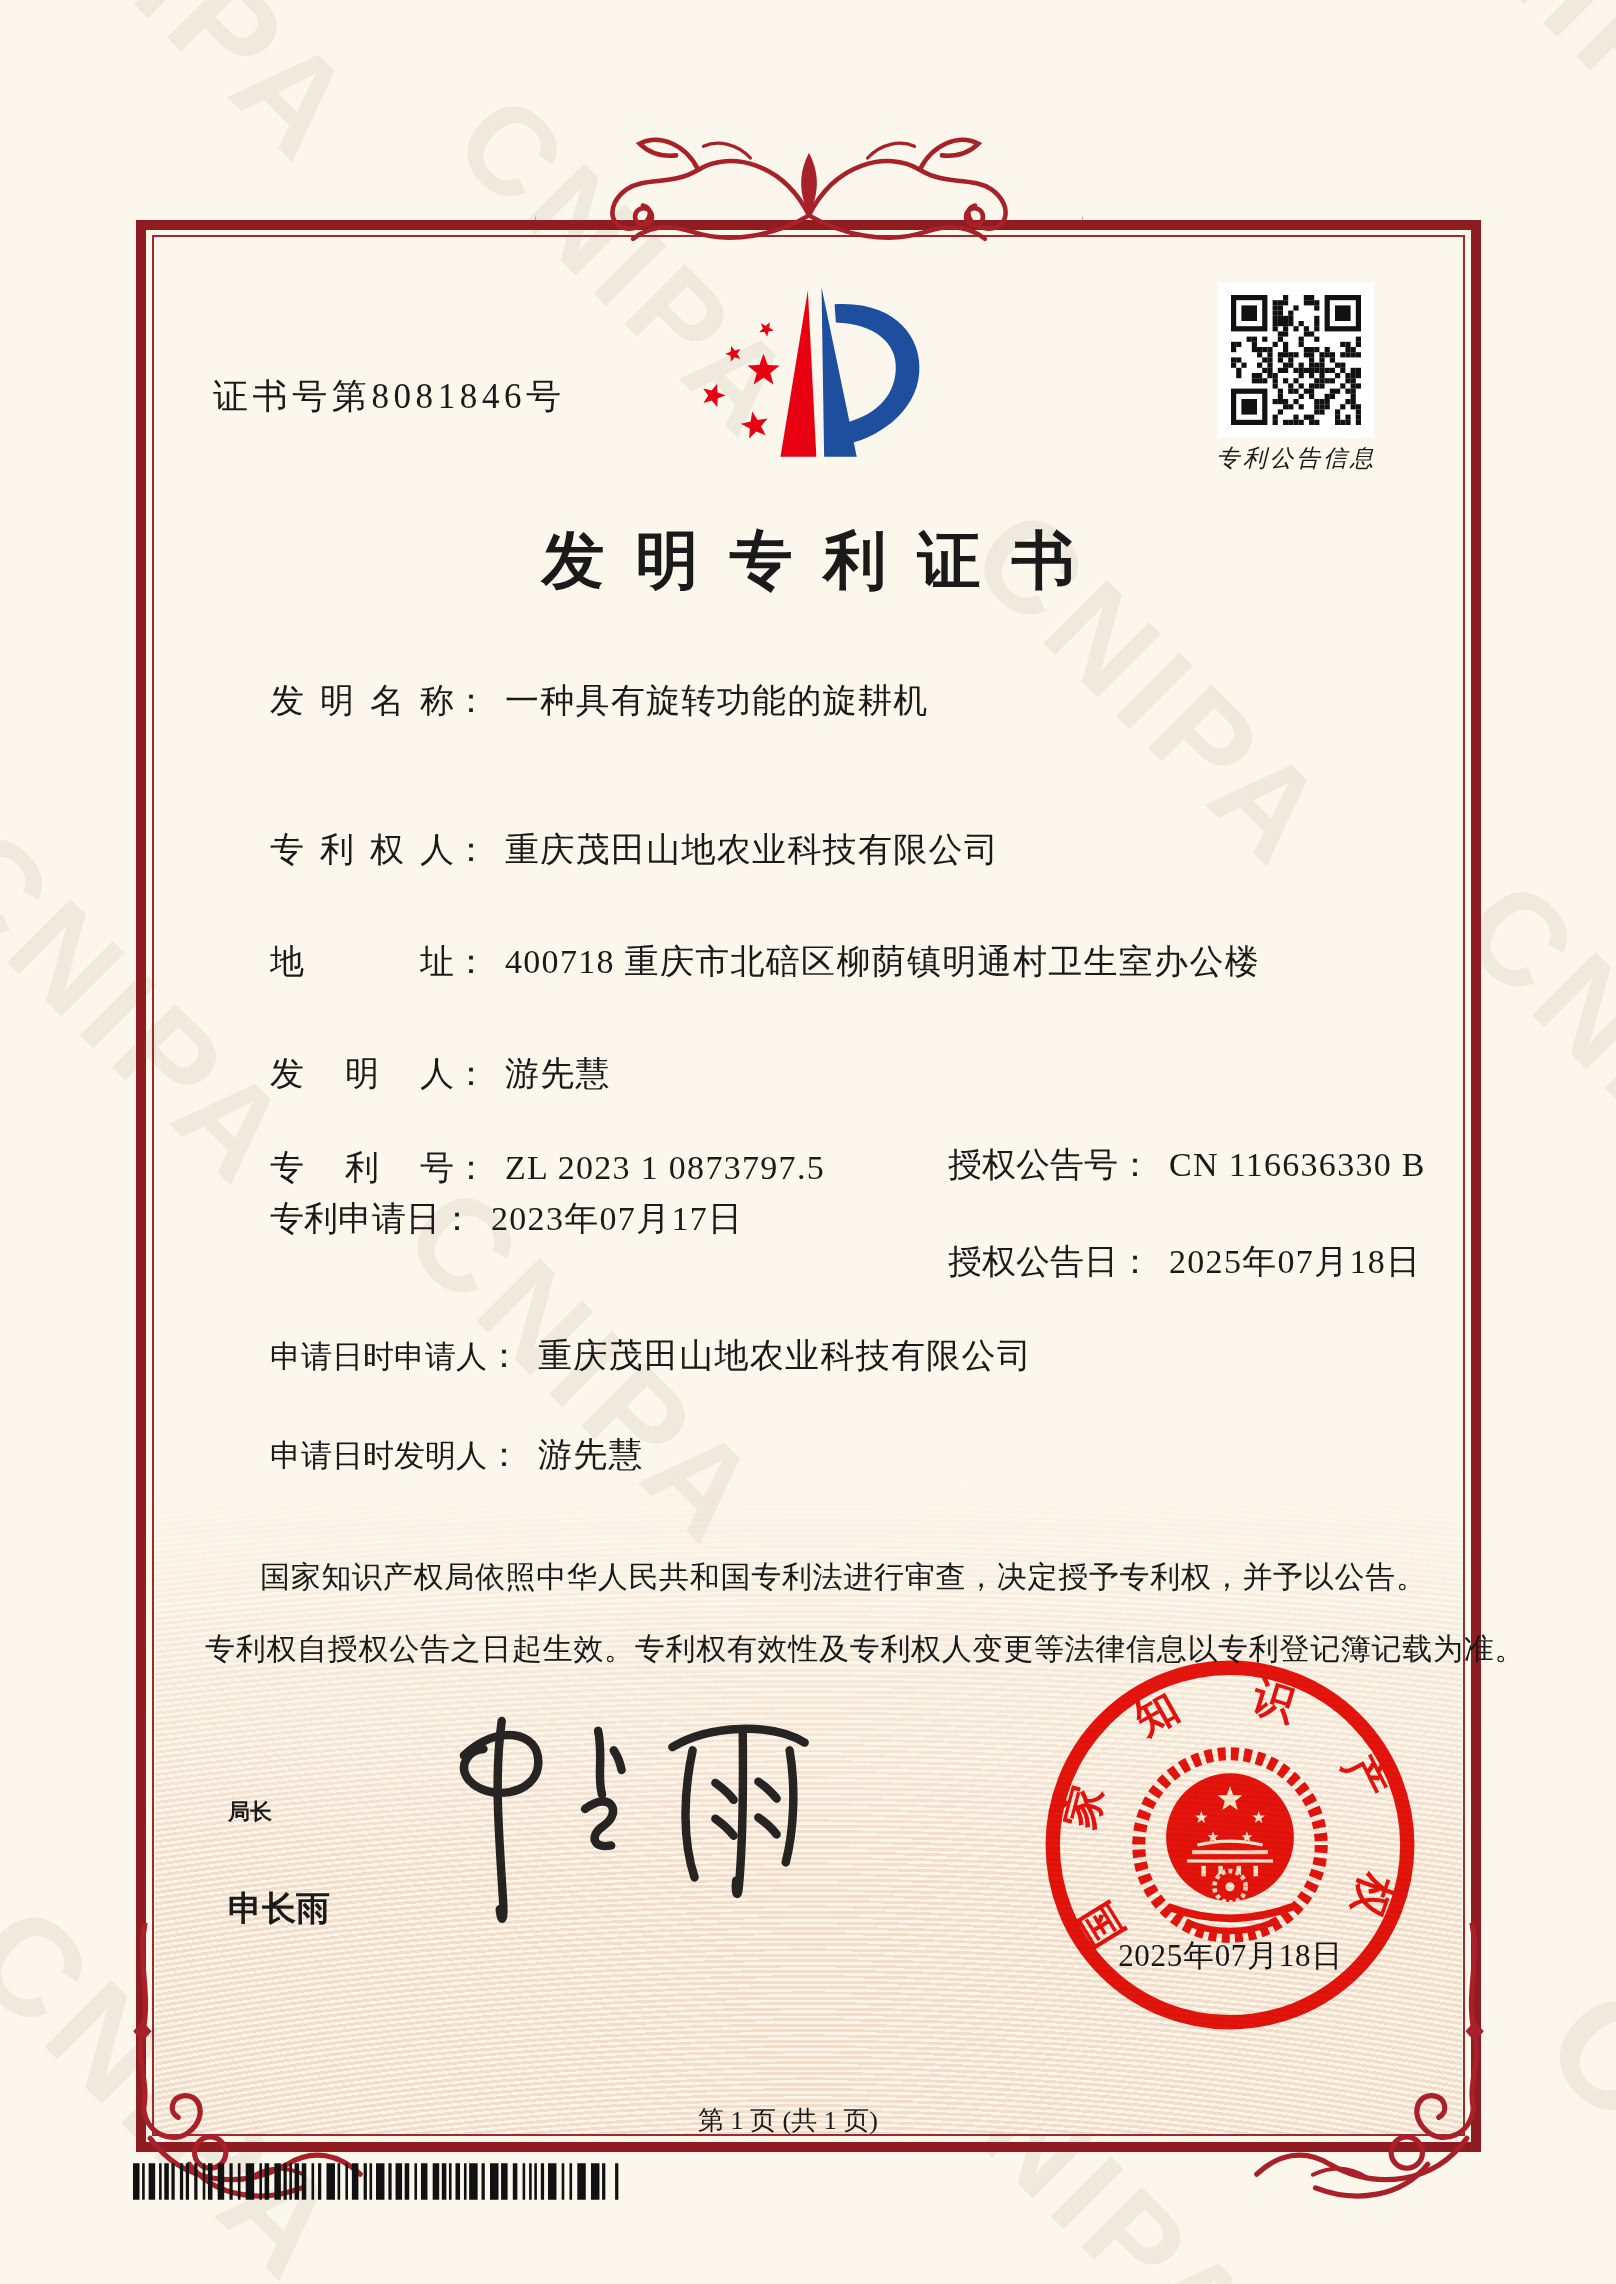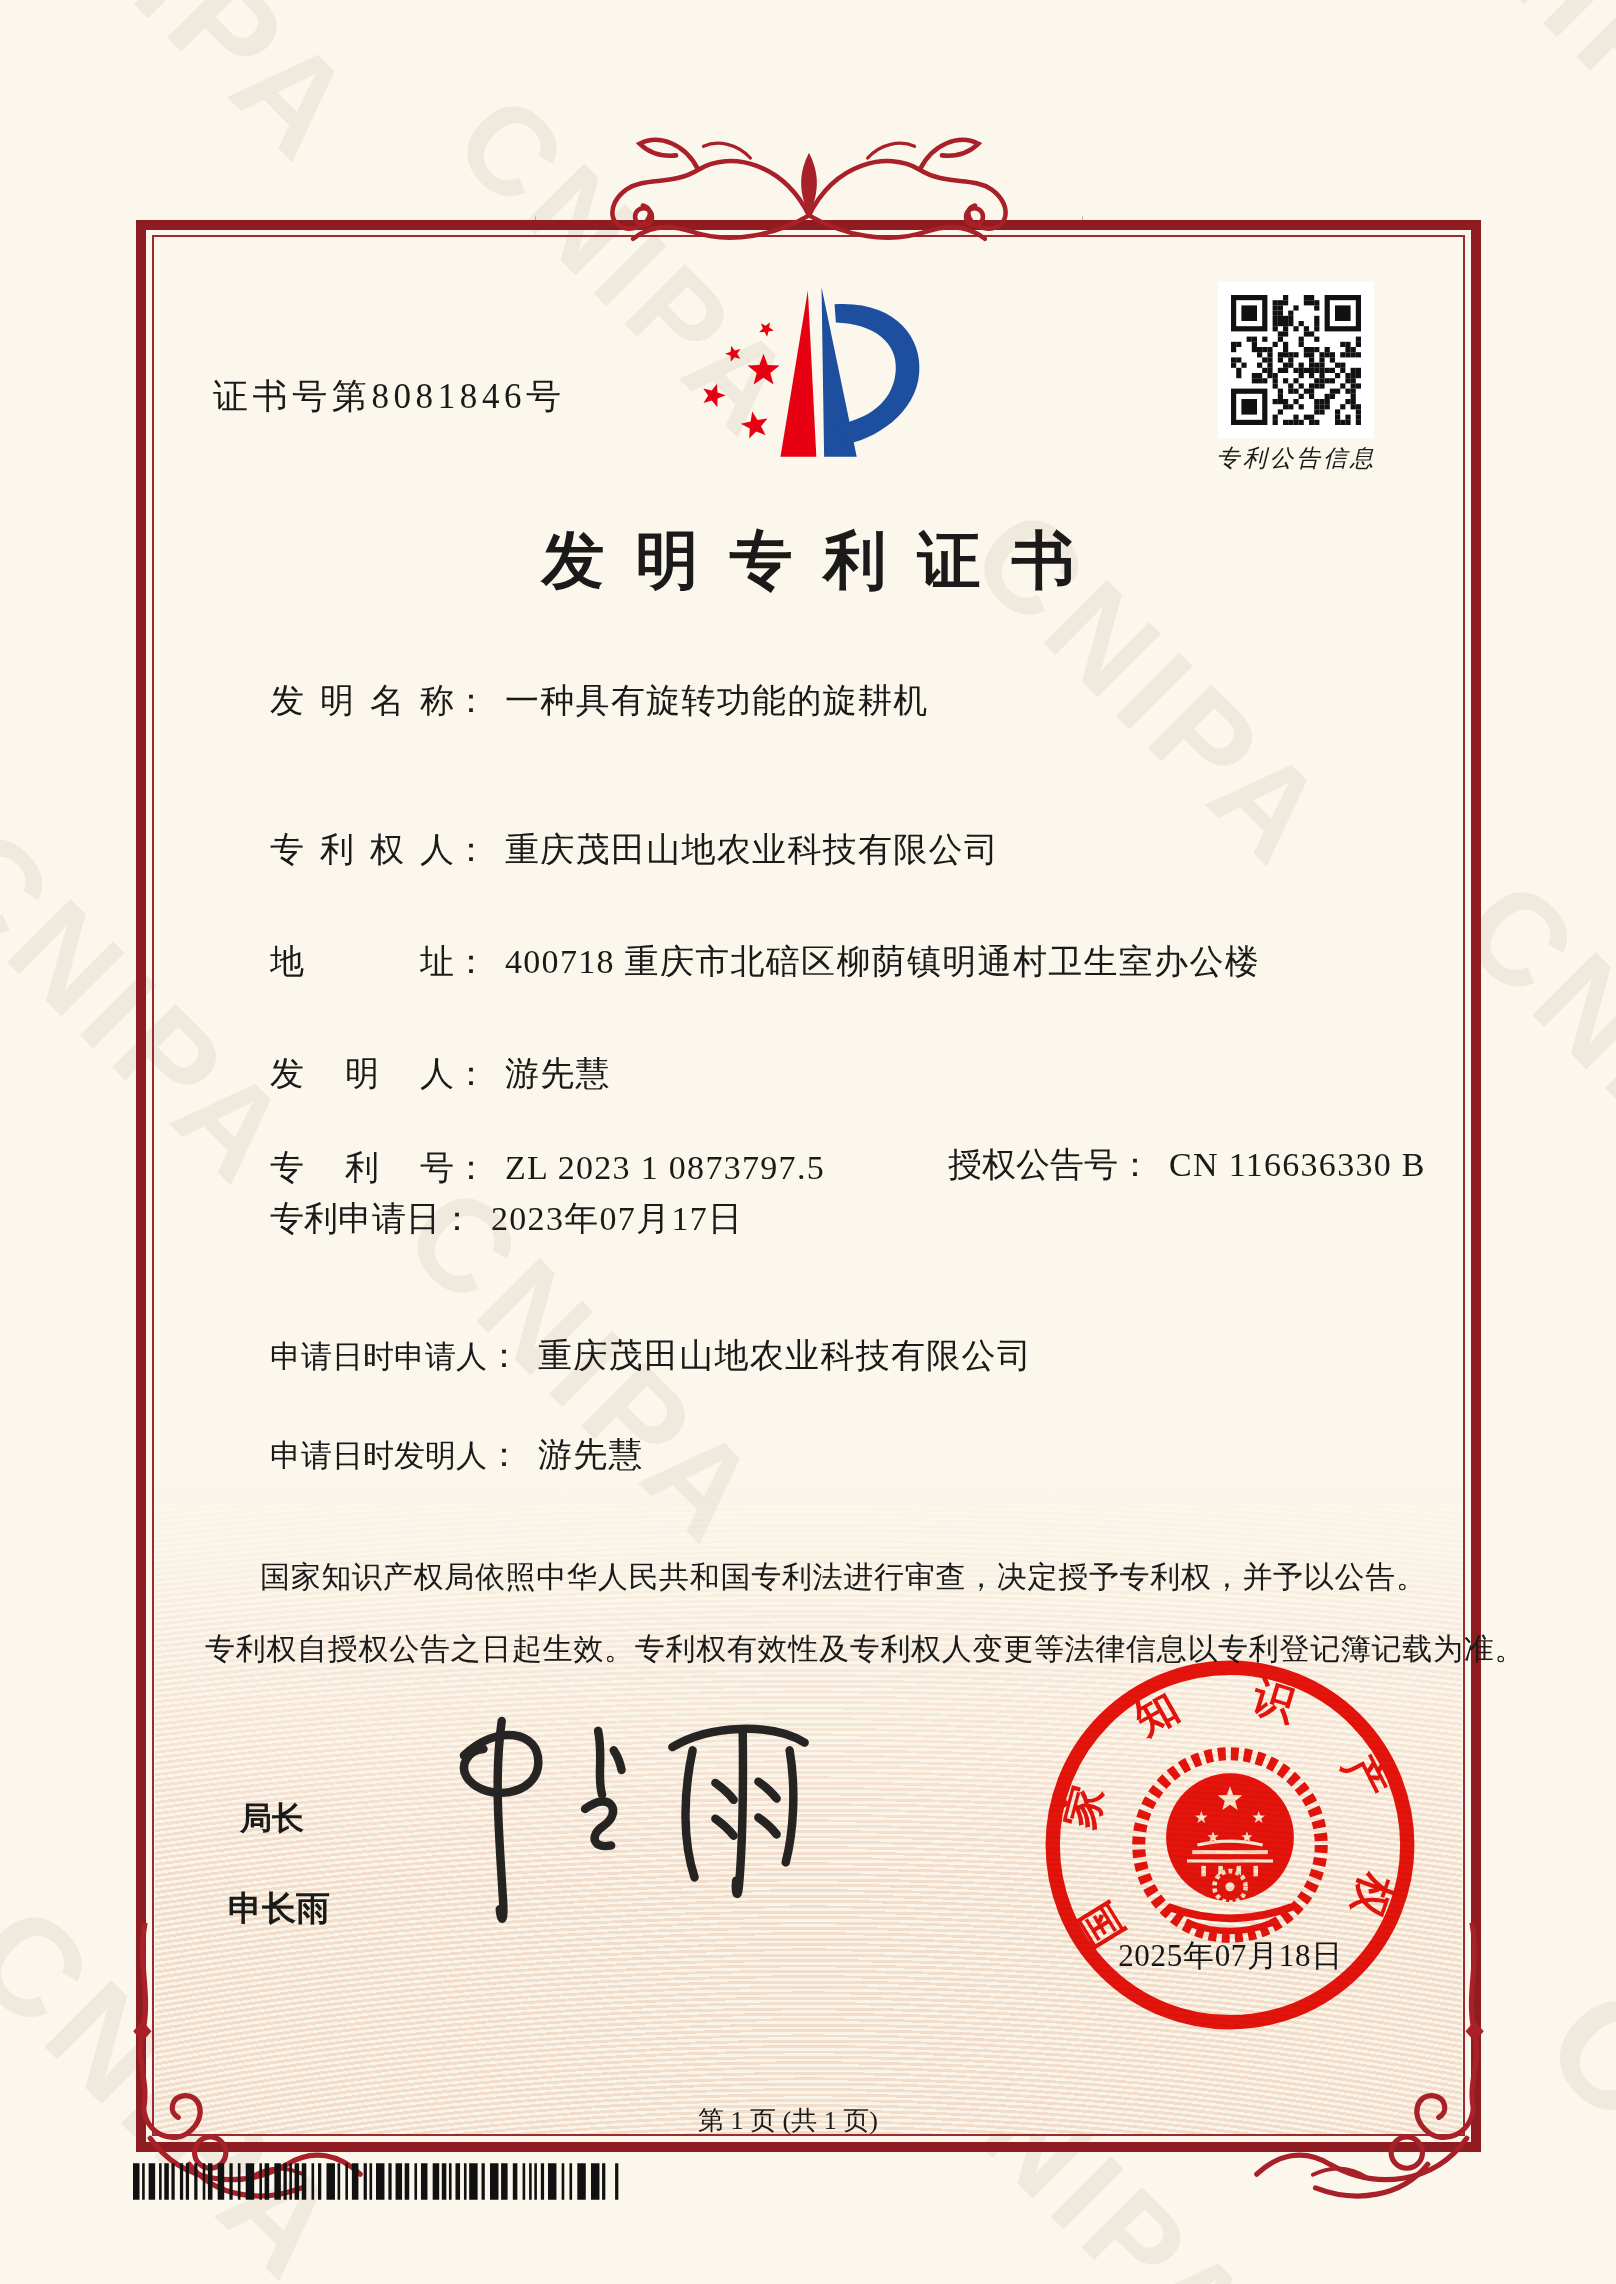--- a/index.html
+++ b/index.html
@@ -49,21 +49,21 @@
   .lab.plain{width:auto;text-align:left;text-align-last:left;}
   .lab.long{width:auto;text-align:left;text-align-last:left;font-size:31px;}
   .colon{display:inline-block;}
   .val{margin-left:17px;letter-spacing:1.3px;}
 
   .statement{position:absolute;font-size:30px;white-space:nowrap;letter-spacing:0.7px;
       font-family:"Liberation Serif","DejaVu Serif",serif;}
   #st1{left:260px;top:1557px;}
   #st2{left:205px;top:1629px;}
 
-  .director-label{position:absolute;left:240px;top:1797px;font-size:32px;font-weight:bold;
+  .director-label{position:absolute;left:228px;top:1797px;font-size:22px;font-weight:bold;
       font-family:"Liberation Sans","DejaVu Sans",sans-serif;}
   .director-name{position:absolute;left:228px;top:1886px;font-size:34px;font-weight:bold;
       font-family:Liberation Sans, sans-serif;}
   .signature{position:absolute;left:404px;top:1685px;}
 
   .seal{position:absolute;left:1041px;top:1656px;mix-blend-mode:multiply;}
   .seal-date{position:absolute;left:1100px;top:1935px;width:261px;text-align:center;
       font-size:31px;color:#161616;letter-spacing:0.7px;}
 
   .footer{position:absolute;left:0;top:2103px;width:1576px;text-align:center;font-size:26px;}
@@ -381,20 +381,23 @@
   </div>
   <div class="row" style="top:1145px">
     <span class="lab">专利号</span><span class="colon">：</span><span class="val">ZL 2023 1 0873797.5</span>
   </div>
   <div class="row rcol" style="top:1142px">
     <span class="lab plain">授权公告号</span><span class="colon">：</span><span class="val">CN 116636330 B</span>
   </div>
   <div class="row" style="top:1196px">
     <span class="lab plain">专利申请日</span><span class="colon">：</span><span class="val">2023年07月17日</span>
   </div>
+  <div class="row rcol" style="top:1239px">
+    <span class="lab plain">授权公告日</span><span class="colon">：</span><span class="val">2025年07月18日</span>
+  </div>
   <div class="row" style="top:1333px">
     <span class="lab long">申请日时申请人</span><span class="colon">：</span><span class="val">重庆茂田山地农业科技有限公司</span>
   </div>
   <div class="row" style="top:1432px">
     <span class="lab long">申请日时发明人</span><span class="colon">：</span><span class="val">游先慧</span>
   </div>
 
   <div class="statement" id="st1">国家知识产权局依照中华人民共和国专利法进行审查，决定授予专利权，并予以公告。</div>
   <div class="statement" id="st2">专利权自授权公告之日起生效。专利权有效性及专利权人变更等法律信息以专利登记簿记载为准。</div>
 

